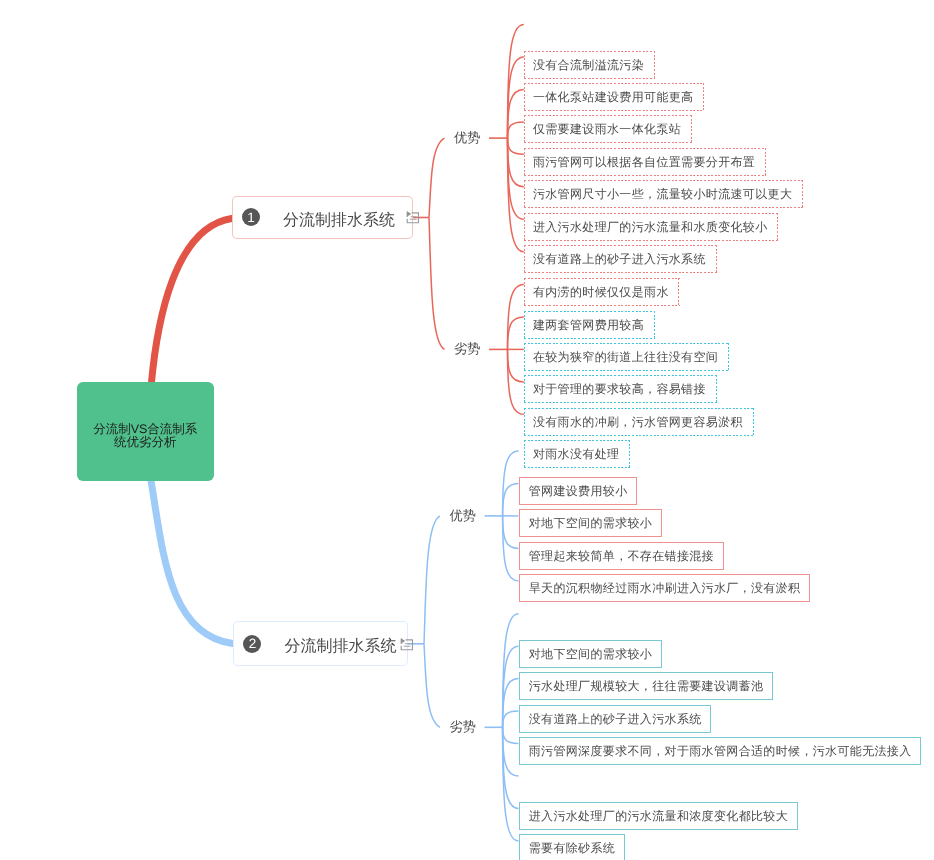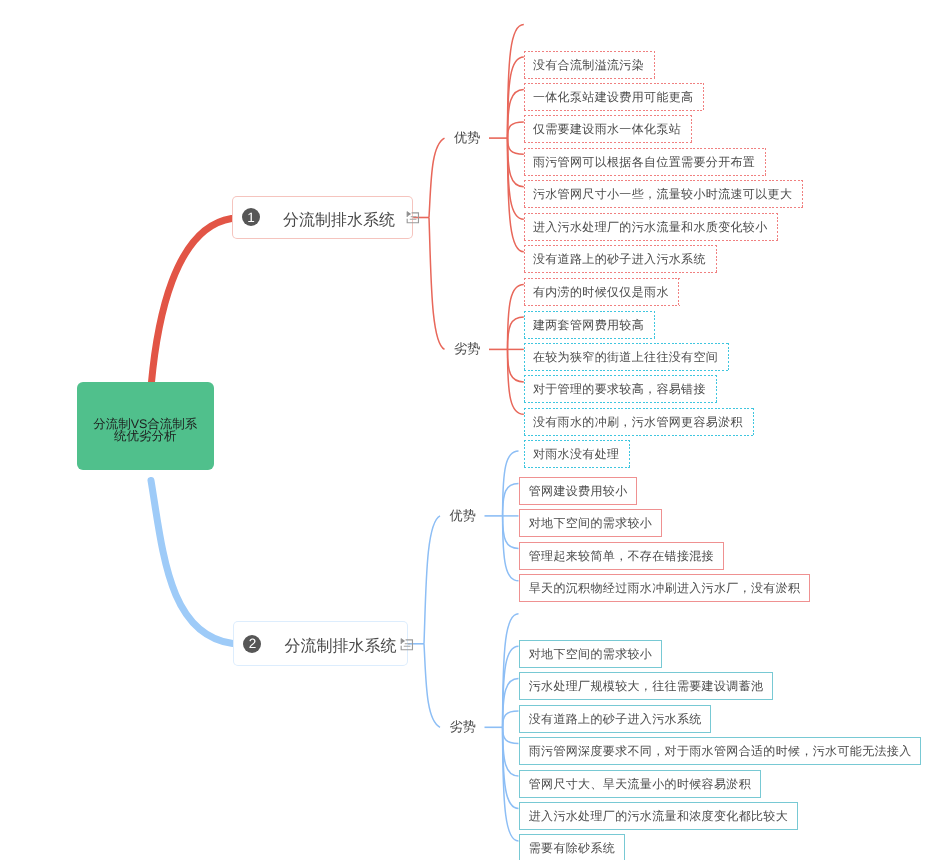--- a/index.html
+++ b/index.html
@@ -73,21 +73,21 @@
     <path fill="none" stroke="#8dbef5" stroke-width="1.6" d="M 484.5 727.3 L 502.6 727.3"></path>
     <path fill="none" stroke="#8dbef5" stroke-width="1.5" d="M 502.6 727.3 C 502.6 645.5 505.5 613.7 518.5 613.7"></path>
     <path fill="none" stroke="#8dbef5" stroke-width="1.5" d="M 502.6 727.3 C 502.6 668.9 505.5 646.2 518.5 646.2"></path>
     <path fill="none" stroke="#8dbef5" stroke-width="1.5" d="M 502.6 727.3 C 502.6 692.2 505.5 678.6 518.5 678.6"></path>
     <path fill="none" stroke="#8dbef5" stroke-width="1.5" d="M 502.6 727.3 C 502.6 715.6 505.5 711.1 518.5 711.1"></path>
     <path fill="none" stroke="#8dbef5" stroke-width="1.5" d="M 502.6 727.3 C 502.6 739.0 505.5 743.5 518.5 743.5"></path>
     <path fill="none" stroke="#8dbef5" stroke-width="1.5" d="M 502.6 727.3 C 502.6 762.3 505.5 776.0 518.5 776.0"></path>
     <path fill="none" stroke="#8dbef5" stroke-width="1.5" d="M 502.6 727.3 C 502.6 785.7 505.5 808.4 518.5 808.4"></path>
     <path fill="none" stroke="#8dbef5" stroke-width="1.5" d="M 502.6 727.3 C 502.6 809.0 505.5 840.9 518.5 840.9"></path>
   </svg>
-<div class="root-node" style="left:77.0px;top:382.0px;width:136.5px;height:88px;background:#50c08c;">
+<div class="root-node" style="left:77.0px;top:382.0px;width:136.5px;height:99.0px;background:#50c08c;">
   <span class="ln">分流制VS合流制系</span>
   <span class="ln ln2">统优劣分析</span>
 </div>
 <div class="main-node" style="left:231.5px;top:195.8px;width:181.7px;height:43.4px;border-color:#e2554659;padding-left:9.4px;">
   <span class="badge">1</span>
   <span class="main-label">分流制排水系统</span>
   <svg class="note-ico" style="margin-left:9.80px" viewBox="0 0 18 18">
         <g stroke="#9a9a9a" stroke-width="1.2" fill="none" stroke-linecap="butt">
           <path d="M6.9 4.05 H14.1 V14.4 H2.3 V10.25"></path>
           <path d="M2.3 8.45 V2.5"></path>
@@ -132,17 +132,16 @@
 <div class="leaf dot" style="left:523.8px;top:367.85px;--c:#3fc6df;">没有雨水的冲刷，污水管网更容易淤积</div>
 <div class="leaf dot" style="left:523.8px;top:400.30px;--c:#3fc6df;">对雨水没有处理</div>
 <div class="leaf" style="left:518.5px;top:437.00px;border:1.25px solid #ef9191;">管网建设费用较小</div>
 <div class="leaf" style="left:518.5px;top:469.45px;border:1.25px solid #ef9191;">对地下空间的需求较小</div>
 <div class="leaf" style="left:518.5px;top:501.90px;border:1.25px solid #ef9191;">管理起来较简单，不存在错接混接</div>
 <div class="leaf" style="left:518.5px;top:534.35px;border:1.25px solid #ef9191;">旱天的沉积物经过雨水冲刷进入污水厂，没有淤积</div>
 <div class="leaf" style="left:518.5px;top:599.70px;border:1.25px solid #78c9d4;">对地下空间的需求较小</div>
 <div class="leaf" style="left:518.5px;top:632.15px;border:1.25px solid #78c9d4;">污水处理厂规模较大，往往需要建设调蓄池</div>
 <div class="leaf" style="left:518.5px;top:664.60px;border:1.25px solid #78c9d4;">没有道路上的砂子进入污水系统</div>
 <div class="leaf" style="left:518.5px;top:697.05px;border:1.25px solid #78c9d4;">雨污管网深度要求不同，对于雨水管网合适的时候，污水可能无法接入</div>
-<div class="leaf" style="left:518.5px;top:729.50px;border:1.25px solid #78c9d4;">管网尺寸大、旱天流量小的时候容易淤积</div>
 <div class="leaf" style="left:518.5px;top:761.95px;border:1.25px solid #78c9d4;">进入污水处理厂的污水流量和浓度变化都比较大</div>
 <div class="leaf" style="left:518.5px;top:794.40px;border:1.25px solid #78c9d4;">需要有除砂系统</div>
 <div class="leaf" style="left:518.5px;top:826.85px;border:1.25px solid #78c9d4;">内涝发生的时候会有污水溢出</div>
 </div>
 
 </body></html>

